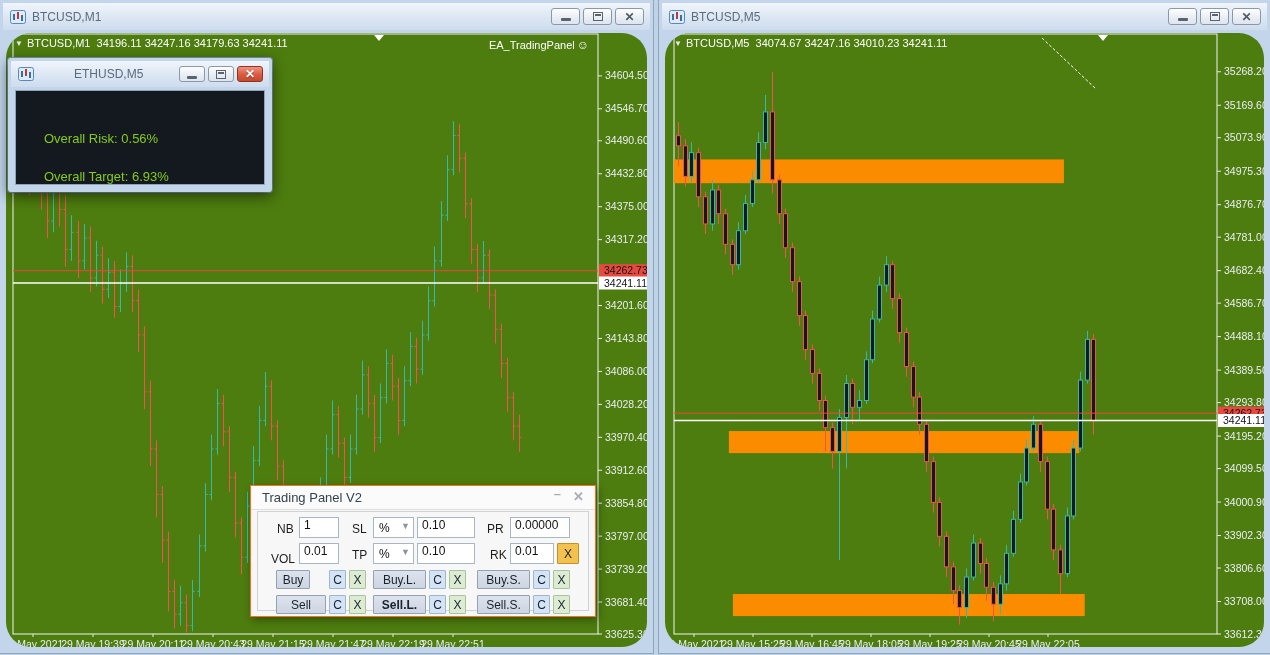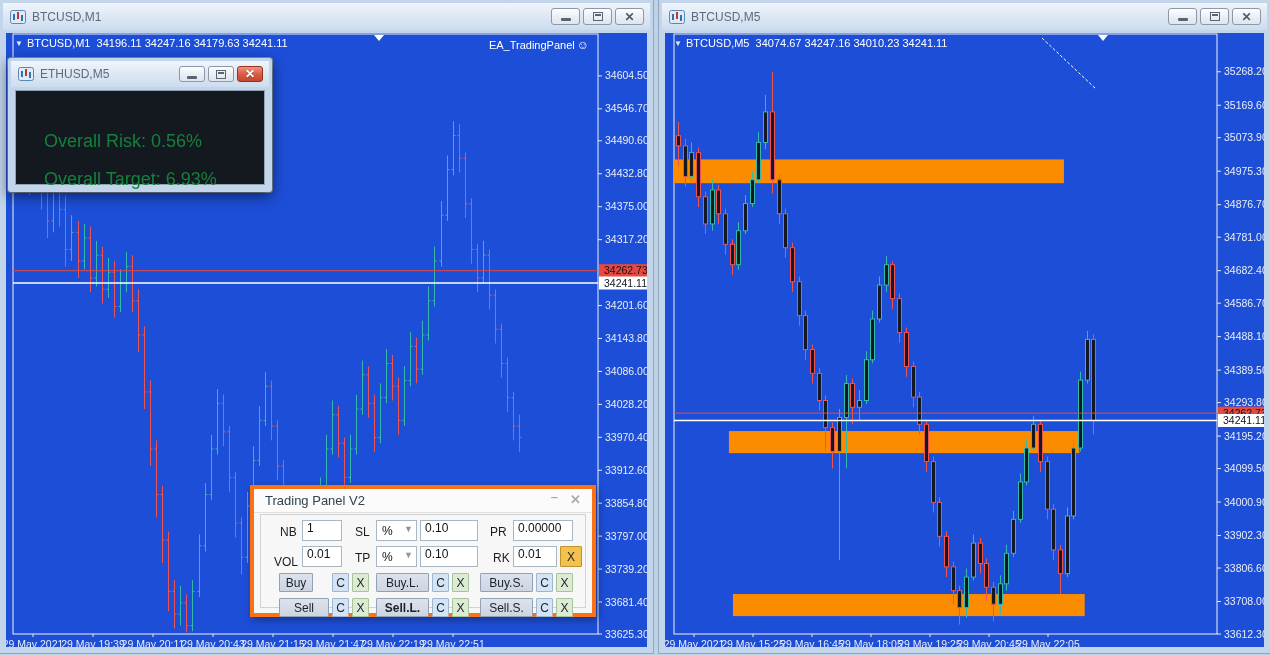--- a/index.html
+++ b/index.html
@@ -17,41 +17,41 @@
           background:linear-gradient(180deg,#fefefe,#e8edf4 60%,#dfe5ee);
           display:flex; align-items:center; justify-content:center; position:relative; }
   .wbtn.small { width:26px; height:16px; }
   .wbtn.close-red { background:linear-gradient(180deg,#f09282,#d95b41 55%,#c24a30); border-color:#93321f; }
   .g-min { width:10px; height:3px; background:#5a6470; border-radius:1px; margin-top:6px; }
   .g-max { width:10px; height:9px; border:1px solid #5a6470; background:transparent; position:relative; }
   .g-max:after { content:""; position:absolute; left:1px; right:1px; top:1px; height:2px; background:#5a6470; }
   .g-close { font-size:12px; font-weight:bold; color:#4f5a66; line-height:1; }
   .close-red .g-close { color:#fff; text-shadow:0 1px 1px rgba(0,0,0,.4); }
 
-  .client { position:absolute; left:3px; right:3px; top:30px; bottom:3px; background:#1d4ed8; overflow:hidden; }
+  .client { position:absolute; left:3px; right:3px; top:30px; bottom:3px; background:#4d7c0f; overflow:hidden;border-radius:25px; }
   .chart-header { position:absolute; top:4px; left:9px; z-index:5; font-size:11px; color:#fff; white-space:nowrap; }
   .chart-header .hdr-arrow { font-size:8px; vertical-align:1px; margin-right:4px; color:#e8e8e8; }
   .ea-label { position:absolute; top:5px; right:58px; z-index:5; font-size:11px; color:#fff; white-space:nowrap;margin-left:44px; }
   .ea-label .smiley { font-size:12px; margin-left:2px; }
   svg.chart { position:absolute; left:0; top:0; }
   svg text { font-family:"Liberation Sans",sans-serif; }
 
   
   #risk-win { left:8px; top:58px; width:264px; height:134px; z-index:40;
               box-shadow:0 4px 14px rgba(0,0,0,.55), 0 0 0 1px #7e95ad; border-radius:3px; }
-  #risk-win .titlebar { height:26px; }
+  #risk-win .titlebar { height:26px;gap:34px; }
   #risk-body { position:absolute; left:4px; right:4px; top:29px; bottom:4px;
                background:#14181f; border:1px solid #8fa3b5; }
-  .risk-line { position:absolute; left:28px; font-size:18px; color:#15803d; }
+  .risk-line { position:absolute; left:28px; font-size:13px; color:#84cc16; }
   #risk-line1 { top:40px; }
   #risk-line2 { top:68px;margin-top:10px; }
 
   
   #tpanel { position:absolute; left:250px; top:485px; width:346px; height:132px; z-index:30;
-            background:#f7f7f7; border:4px solid #f97316; box-shadow:2px 3px 8px rgba(0,0,0,.35); }
+            background:#f7f7f7; border:1px solid #f97316; box-shadow:2px 3px 8px rgba(0,0,0,.35); }
   #tpanel .tp-title { position:absolute; left:0; right:0; top:0; height:24px; background:#fbfbfb;
             border-bottom:1px solid #e0e0e0; }
   #tpanel .tp-title-text { position:absolute; left:11px; top:4px; font-size:13px; color:#33434f; }
   .tp-ico { position:absolute; top:3px; font-size:13px; color:#a9adb2; font-weight:bold; }
   #tp-min { right:34px; top:0px; }
   #tp-close { right:11px; }
   #tp-body { position:absolute; left:6px; right:6px; top:25px; bottom:5px; border:1px solid #d2d2d2; background:#f7f7f7; }
   .tp-label { position:absolute; font-size:12px; color:#1d1d1d; }
   .tp-input { position:absolute; height:21px; background:#fff; border:1px solid #a9b6c4;
               font-size:12px; color:#111; padding:0 4px; font-family:"Liberation Sans",sans-serif; }

